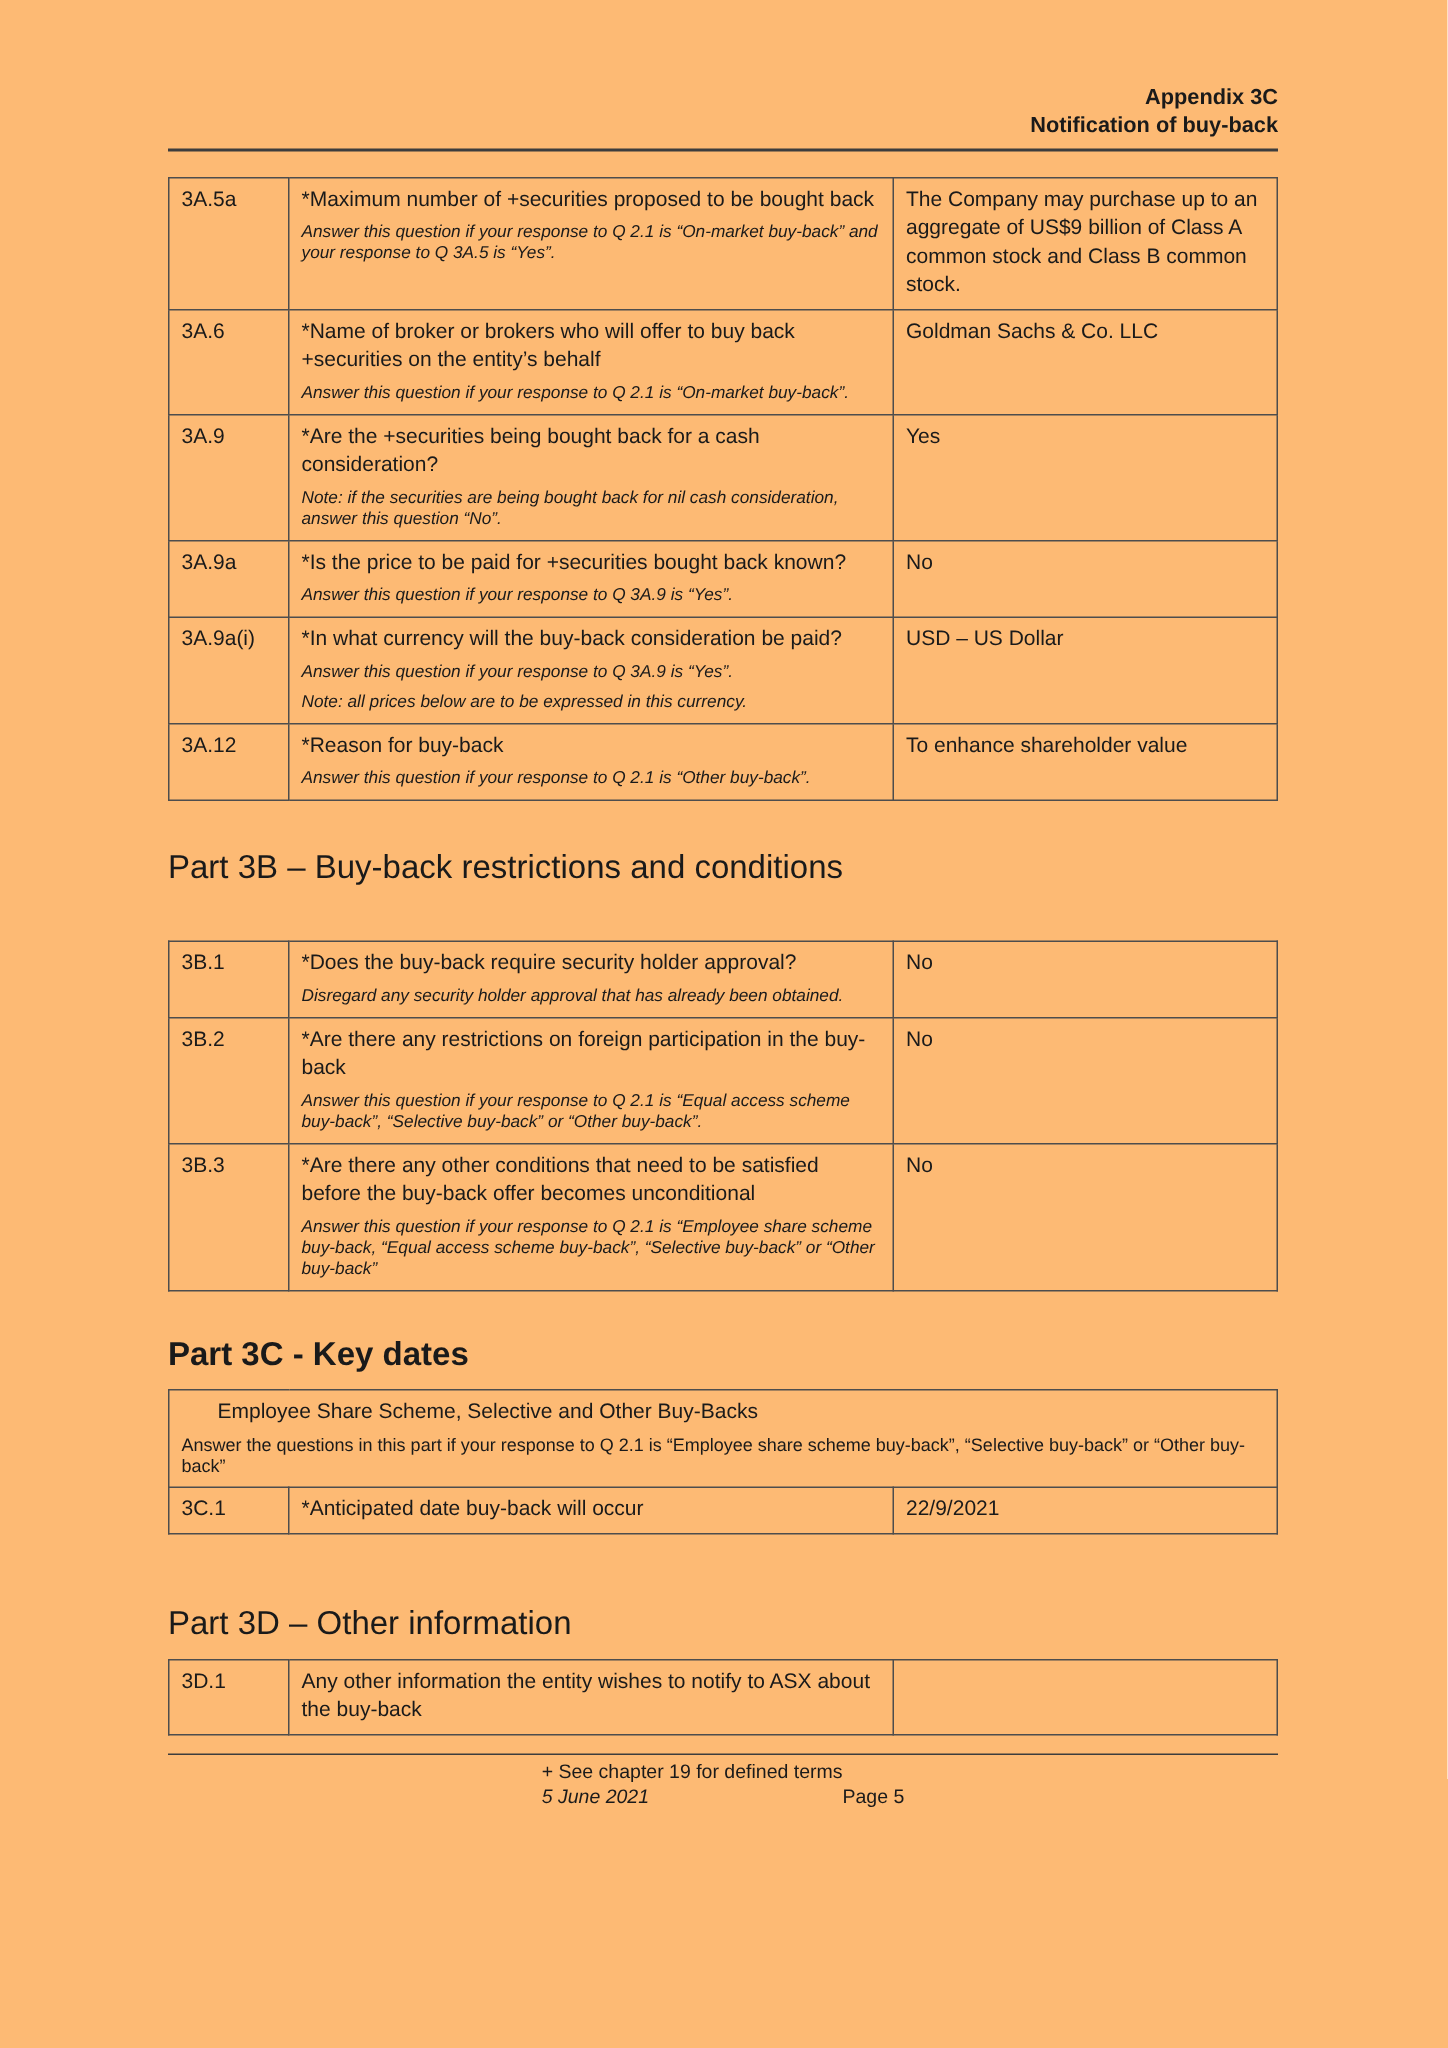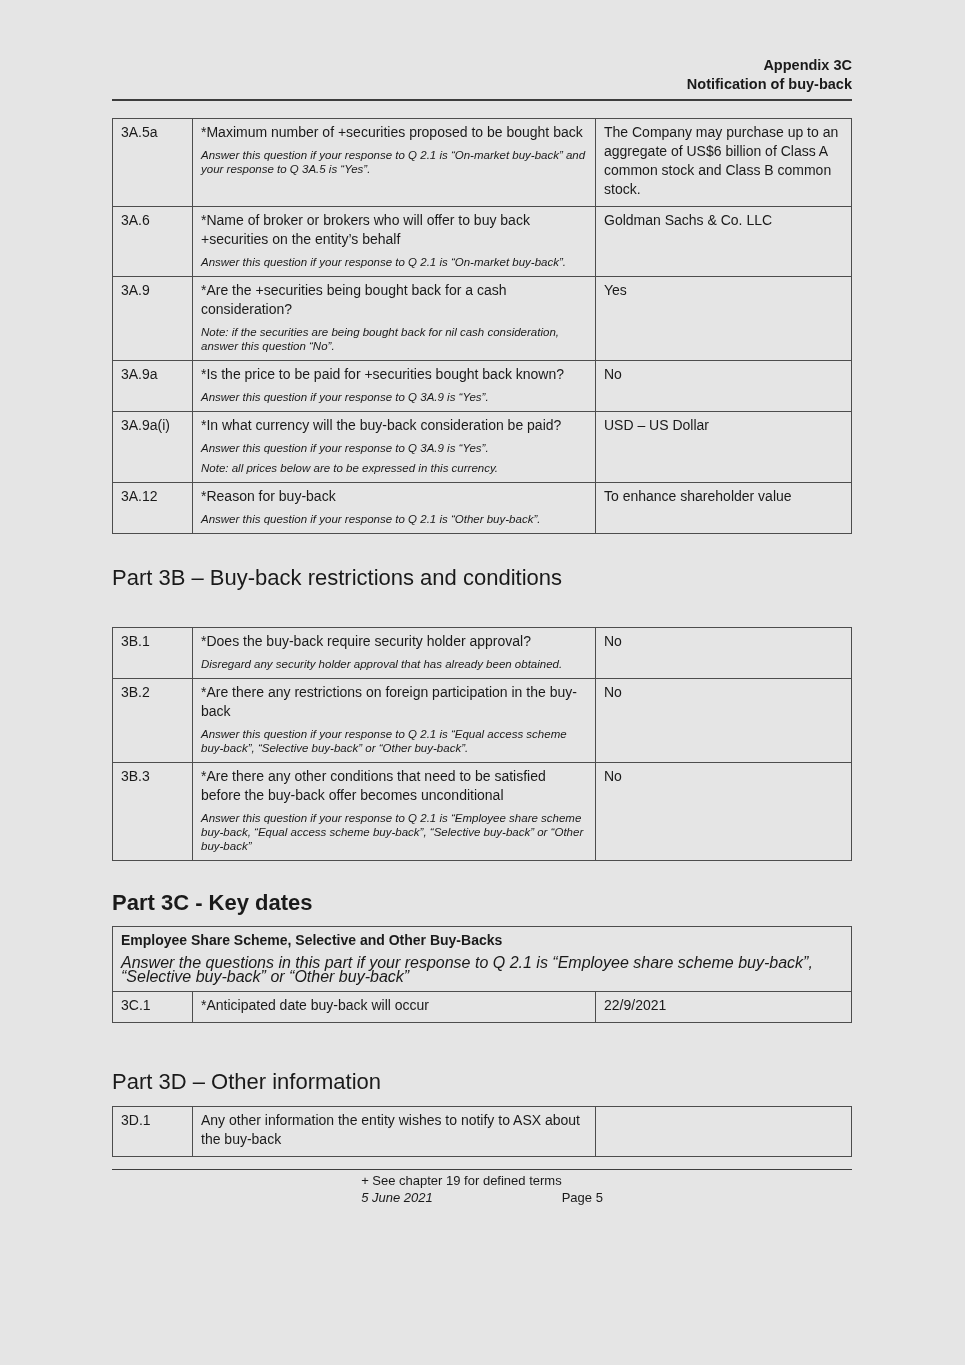--- a/index.html
+++ b/index.html
@@ -5,21 +5,21 @@
   html, body {
     margin: 0;
     padding: 0;
     background: #ffffff;
     font-family: "Liberation Sans", "DejaVu Sans", sans-serif;
     color: #1a1a1a;
   }
   .page {
     width: 965px;
     height: 1365px;
-    background: #e5e5e5;
+    background: #fdba74;
     box-sizing: border-box;
     padding: 56px 113px 0 112px;
     overflow: hidden;
   }
   
   .doc-header { text-align: right; }
   .doc-header .h-line {
     font-size: 14.5px;
     font-weight: bold;
     line-height: 19px;
@@ -58,24 +58,23 @@
     font-size: 22px;
     line-height: 28px;
     font-weight: normal;
     margin: 0;
   }
   .heading-3b { margin: 30px 0 35px 0; }
   .heading-3c { margin: 28px 0 9px 0; font-weight: bold; }
   .heading-3d { margin: 45px 0 10px 0; }
   table.tight { margin-top: 0; padding-left: 44px; }
   
-  .group-title { font-size: 14px; font-weight: bold; line-height: 19px; }
+  .group-title { font-size: 14px; font-weight: normal; line-height: 19px; margin-left: 24px; }
   .group-note {
-    font-size: 16px;
-    font-style: italic;
+    font-size: 12px;
     line-height: 14px;
     margin-top: 6px;
   }
   
   .doc-footer {
     margin-top: 12px;
     border-top: 1px solid #3d3d3d;
     padding-top: 3px;
     display: flex;
     justify-content: center;
@@ -102,21 +101,21 @@
         <col class="c-q">
         <col class="c-a">
       </colgroup>
     <tbody>
       <tr>
         <td class="cell-id">3A.5a</td>
         <td>
           <div class="q">*Maximum number of +securities proposed to be bought back</div>
           <div class="note">Answer this question if your response to Q 2.1 is “On-market buy-back” and your response to Q 3A.5 is “Yes”.</div>
         </td>
-        <td class="cell-a">The Company may purchase up to an aggregate of US$6 billion of Class A common stock and Class B common stock.</td>
+        <td class="cell-a">The Company may purchase up to an aggregate of US$9 billion of Class A common stock and Class B common stock.</td>
       </tr>
       <tr>
         <td class="cell-id">3A.6</td>
         <td>
           <div class="q">*Name of broker or brokers who will offer to buy back +securities on the entity’s behalf</div>
           <div class="note">Answer this question if your response to Q 2.1 is “On-market buy-back”.</div>
         </td>
         <td class="cell-a">Goldman Sachs &amp; Co. LLC</td>
       </tr>
       <tr>

